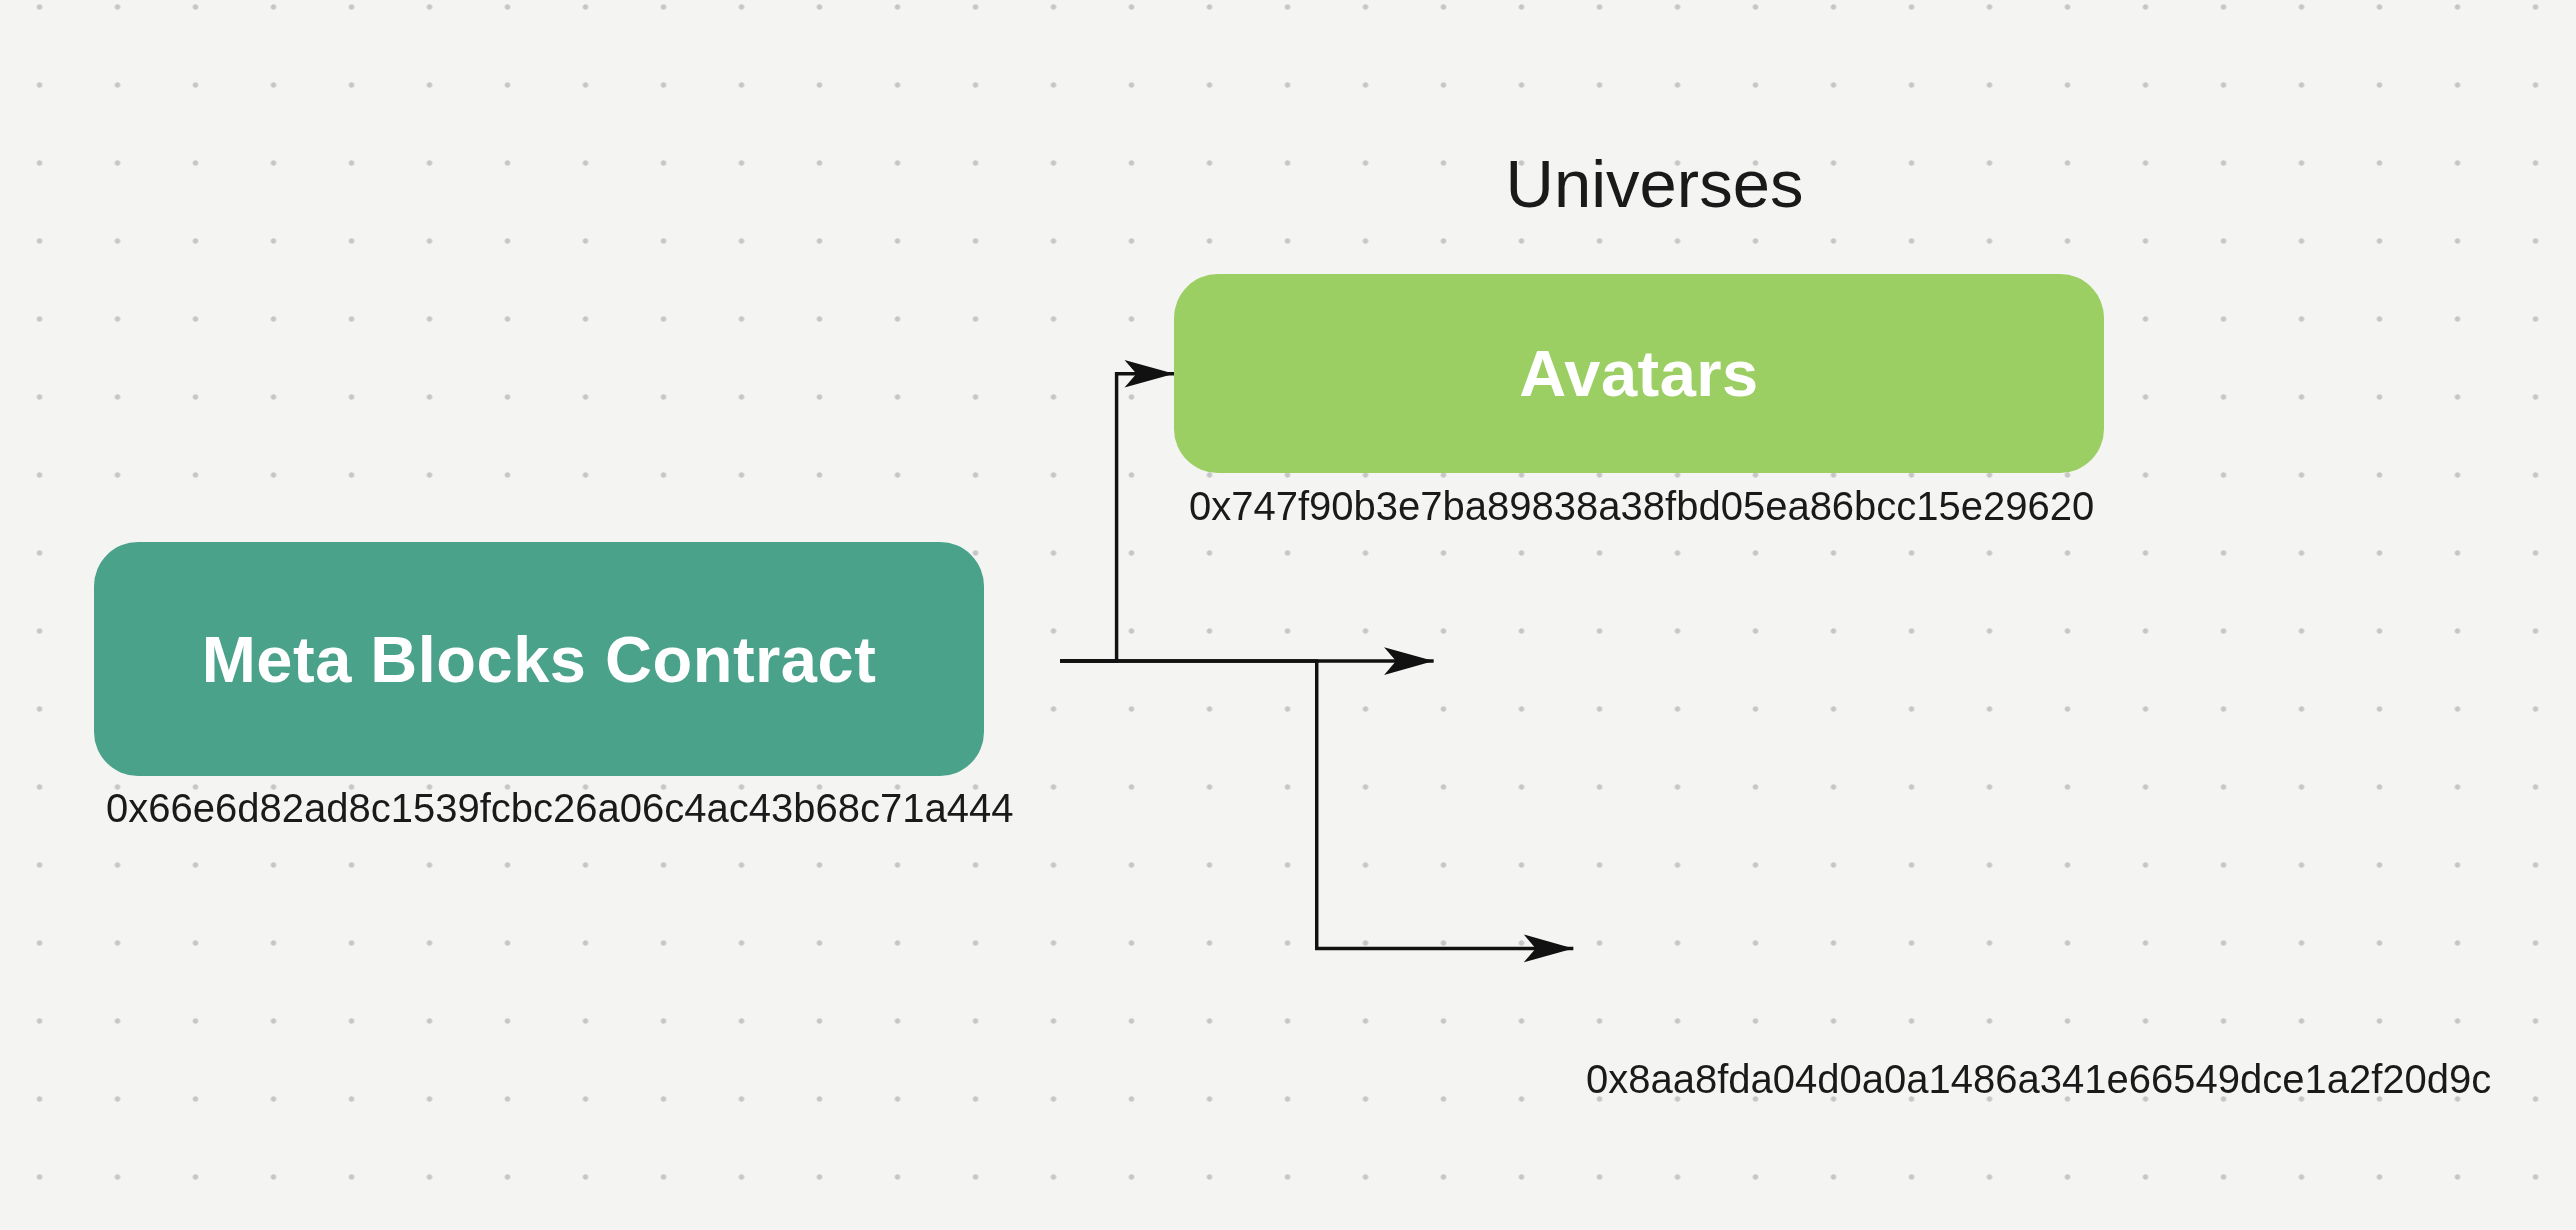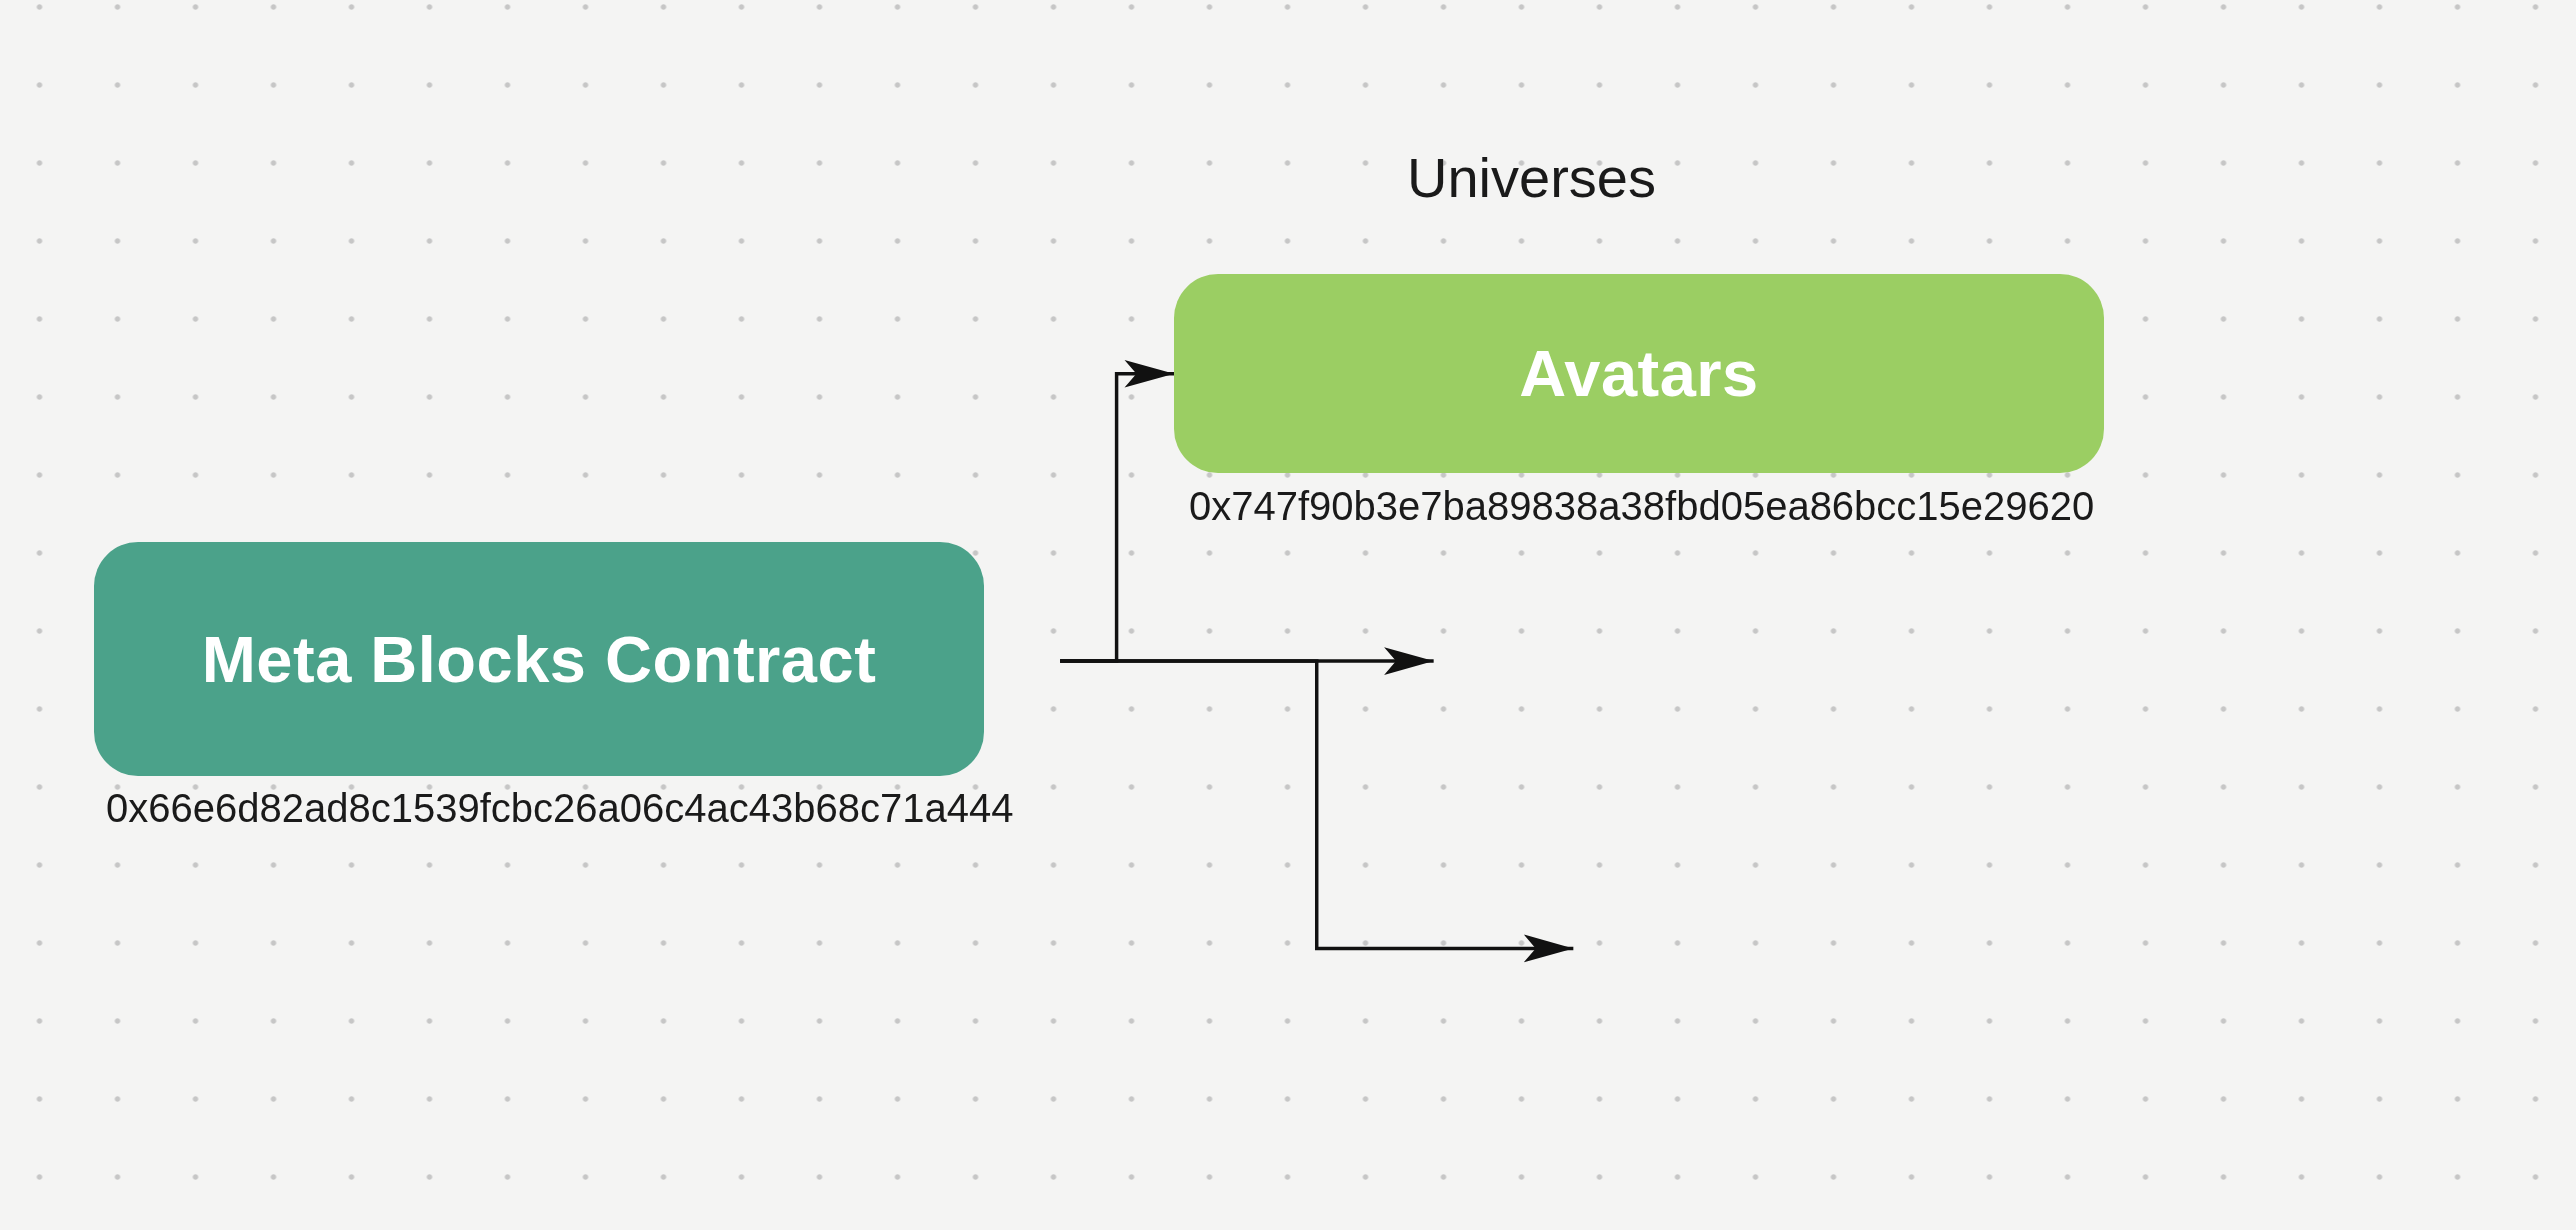--- a/index.html
+++ b/index.html
@@ -11,21 +11,21 @@
   body{font-family:"Liberation Sans",sans-serif}
   .canvas{
     position:relative;width:2576px;height:1231px;
     background-color:var(--bg);
     background-image:radial-gradient(circle,var(--dot) 2.3px,transparent 3.1px);
     background-size:78px 78px;
     background-position:0.5px -32px;
   }
   .diagram-title{
     position:absolute;left:1407px;top:149px;width:495px;
-    font-size:56px;font-weight:400;
+    text-align:center;font-size:67px;font-weight:400;
     color:var(--title);white-space:nowrap;line-height:1.05;
   }
   svg.connectors{position:absolute;left:0;top:0;width:2576px;height:1231px}
   .connectors polyline{fill:none;stroke:var(--line);stroke-width:3.5px}
   .connectors marker path{fill:var(--line)}
   .node-box{
     position:absolute;display:flex;align-items:center;justify-content:center;
     border-radius:44px;color:var(--label);font-weight:700;font-size:65px;
     white-space:nowrap;letter-spacing:0.5px;
   }
@@ -58,15 +58,16 @@
     <span>Meta Blocks Contract</span>
   </div>
   <div class="node-address" style="left:106px;top:784px">0x66e6d82ad8c1539fcbc26a06c4ac43b68c71a444</div>
 
   <div class="node-box universe" style="left:1174px;top:274px;width:930px;height:199px">
     <span>Avatars</span>
   </div>
   <div class="node-address" style="left:1189px;top:482px">0x747f90b3e7ba89838a38fbd05ea86bcc15e29620</div>
 
 
+  <div class="node-address" style="left:1586px;top:1055px">0x8aa8fda04d0a0a1486a341e66549dce1a2f20d9c</div>
 
 </div>
 
 
 </body></html>

